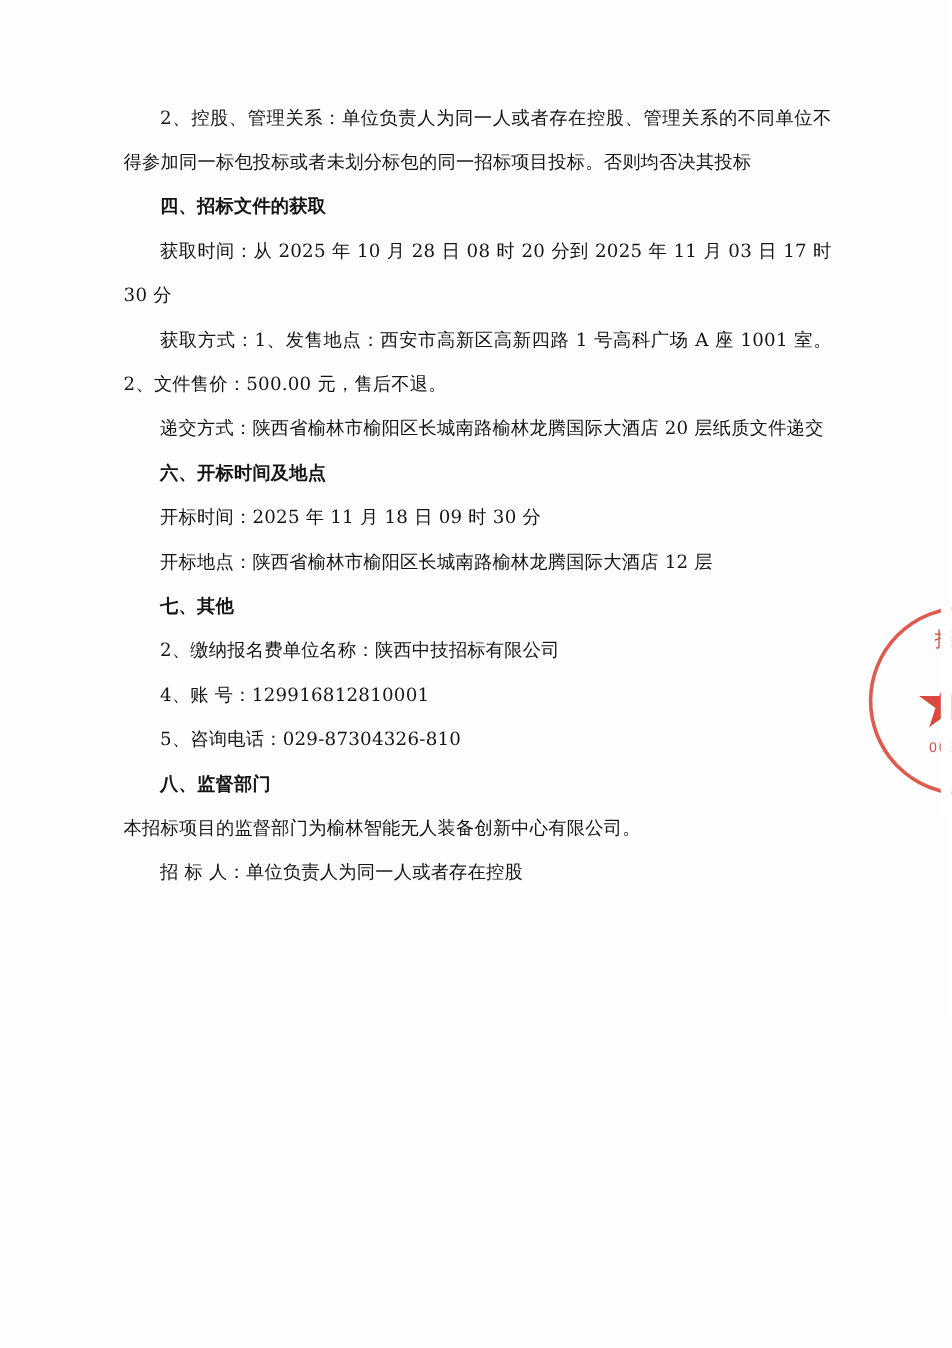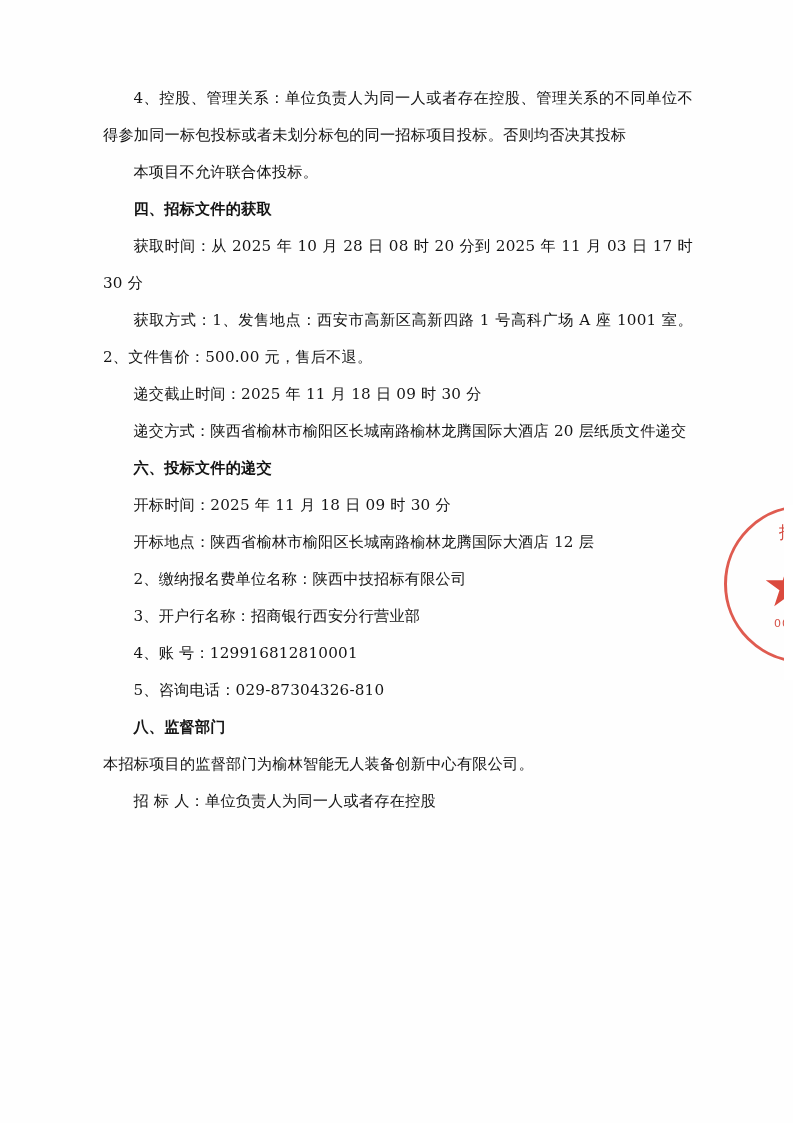--- a/index.html
+++ b/index.html
@@ -100,32 +100,30 @@
     height: 175px;
     background: #ffffff;
   }
 </style>
 </head>
 <body>
 
 <div class="page">
 
   <div class="content">
-    <p class="indent">4、控股、管理关系：单位负责人为同一人或者存在控股、管理关系的不同单位不得参加同一标包投标或者未划分标包的同一招标项目投标。否则均否决其投标</p>
-    <p class="indent">本项目不允许联合体投标。</p>
+    <p class="indent">2、控股、管理关系：单位负责人为同一人或者存在控股、管理关系的不同单位不得参加同一标包投标或者未划分标包的同一招标项目投标。否则均否决其投标</p>
     <p class="heading">四、招标文件的获取</p>
     <p class="indent">获取时间：从 2025 年 10 月 28 日 08 时 20 分到 2025 年 11 月 03 日 17 时 30 分</p>
     <p class="indent">获取方式：1、发售地点：西安市高新区高新四路 1 号高科广场 A 座 1001 室。2、文件售价：500.00 元，售后不退。</p>
-    <p class="indent">递交截止时间：2025 年 11 月 18 日 09 时 30 分</p>
     <p class="indent">递交方式：陕西省榆林市榆阳区长城南路榆林龙腾国际大酒店 20 层纸质文件递交</p>
-    <p class="heading">六、投标文件的递交</p>
+    <p class="heading">六、开标时间及地点</p>
     <p class="indent">开标时间：2025 年 11 月 18 日 09 时 30 分</p>
     <p class="indent">开标地点：陕西省榆林市榆阳区长城南路榆林龙腾国际大酒店 12 层</p>
+    <p class="heading">七、其他</p>
     <p class="indent">2、缴纳报名费单位名称：陕西中技招标有限公司</p>
-    <p class="indent">3、开户行名称：招商银行西安分行营业部</p>
     <p class="indent">4、账 号：129916812810001</p>
     <p class="indent">5、咨询电话：029-87304326-810</p>
     <p class="heading">八、监督部门</p>
     <p class="noindent">本招标项目的监督部门为榆林智能无人装备创新中心有限公司。</p>
     <p class="indent">招 标 人：单位负责人为同一人或者存在控股</p>
   </div>
 
   <div class="seal">
     <div class="seal-ring"></div>
     <div class="seal-top-text">招标</div>

